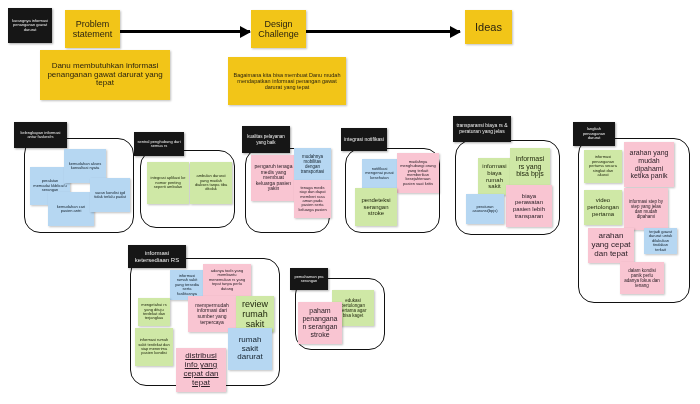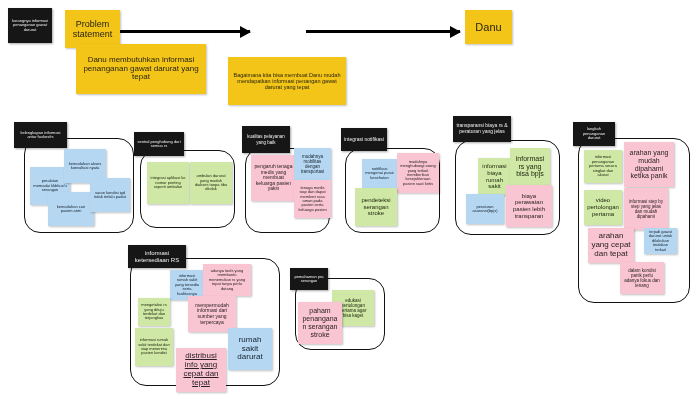--- a/index.html
+++ b/index.html
@@ -64,26 +64,28 @@
 
 <div id="board">
 
   <div class="note black t4" style="left:8px;top:8px;width:44px;height:35px;">kurangnya informasi penanganan gawat darurat</div>
 
   <div class="note yellow t9" style="left:65px;top:10px;width:55px;height:38px;white-space:pre-line;">Problem
 statement</div>
 
   <div class="arrow" style="left:120px;top:30px;width:130px;"></div>
 
+  <div class="note yellow t9" style="left:251px;top:10px;width:55px;height:38px;white-space:pre-line;">Design
+Challenge</div>
 
   <div class="arrow" style="left:306px;top:30px;width:154px;"></div>
 
-  <div class="note yellow t11" style="left:465px;top:10px;width:47px;height:34px;">Danu</div>
+  <div class="note yellow t11" style="left:465px;top:10px;width:47px;height:34px;">Ideas</div>
 
-  <div class="note yellow t8" style="left:40px;top:44px;width:130px;height:50px;margin-left:36px;">Danu membutuhkan informasi penanganan gawat darurat yang tepat</div>
+  <div class="note yellow t8" style="left:40px;top:50px;width:130px;height:50px;">Danu membutuhkan informasi penanganan gawat darurat yang tepat</div>
 
   <div class="note yellow t55" style="left:228px;top:57px;width:118px;height:48px;">Bagaimana kita bisa membuat Danu mudah mendapatkan informasi penangan gawat darurat yang tepat</div>
 
   <div class="frame" style="left:24px;top:138px;width:110px;height:95px;"></div>
   <div class="note black t4" style="left:14px;top:122px;width:53px;height:26px;">kelengkapan informasi antar faskes/rs</div>
   <div class="note blue t4" style="left:30px;top:167px;width:40px;height:38px;">peralatan memadai kkb/icu/u serangan</div>
   <div class="note blue t4" style="left:64px;top:149px;width:42px;height:34px;">kemudahan akses konsultasi nyata</div>
   <div class="note blue t4" style="left:48px;top:192px;width:46px;height:34px;">kemudahan cari pasien antri</div>
   <div class="note blue t4" style="left:90px;top:178px;width:40px;height:34px;">saran kondisi igd tidak terlalu padat</div>
 
@@ -120,20 +122,21 @@
   <div class="note pink t8" style="left:588px;top:228px;width:46px;height:35px;">arahan yang cepat dan tepat</div>
   <div class="note blue t4" style="left:644px;top:228px;width:33px;height:26px;">terjadi gawat darurat untuk dilakukan tindakan terkait</div>
   <div class="note pink t45" style="left:620px;top:262px;width:44px;height:32px;">dalam kondisi panik perlu adanya fokus dan tenang</div>
 
   <div class="frame" style="left:130px;top:258px;width:150px;height:128px;"></div>
   <div class="note black t6" style="left:128px;top:245px;width:58px;height:23px;">informasi ketersediaan RS</div>
   <div class="note blue t4" style="left:170px;top:270px;width:34px;height:30px;">informasi rumah sakit yang tersedia serta fasilitasnya</div>
   <div class="note pink t4" style="left:203px;top:264px;width:48px;height:32px;">adanya tools yang membantu menemukan rs yang tepat tanpa perlu datang</div>
   <div class="note green t4" style="left:138px;top:298px;width:32px;height:28px;">mengetahui rs yang dituju terdekat dan terjangkau</div>
   <div class="note pink t5" style="left:188px;top:296px;width:48px;height:36px;">mempermudah informasi dari sumber yang terpercaya</div>
+  <div class="note green t9" style="left:236px;top:296px;width:38px;height:36px;">review rumah sakit</div>
   <div class="note green t4" style="left:135px;top:328px;width:38px;height:38px;">informasi rumah sakit terdekat dan siap menerima pasien kondisi</div>
   <div class="note pink t8" style="left:176px;top:348px;width:50px;height:44px;text-decoration:underline;">distribusi info yang cepat dan tepat</div>
   <div class="note blue t8" style="left:228px;top:328px;width:44px;height:42px;">rumah sakit darurat</div>
 
   <div class="frame" style="left:295px;top:278px;width:90px;height:72px;"></div>
   <div class="note black t4" style="left:290px;top:268px;width:38px;height:22px;">pemahaman pra serangan</div>
   <div class="note green t45" style="left:332px;top:290px;width:42px;height:36px;">edukasi pertolongan pertama agar bisa kaget</div>
   <div class="note pink t7" style="left:298px;top:302px;width:44px;height:42px;">paham penanganan serangan stroke</div>
 
 </div>

